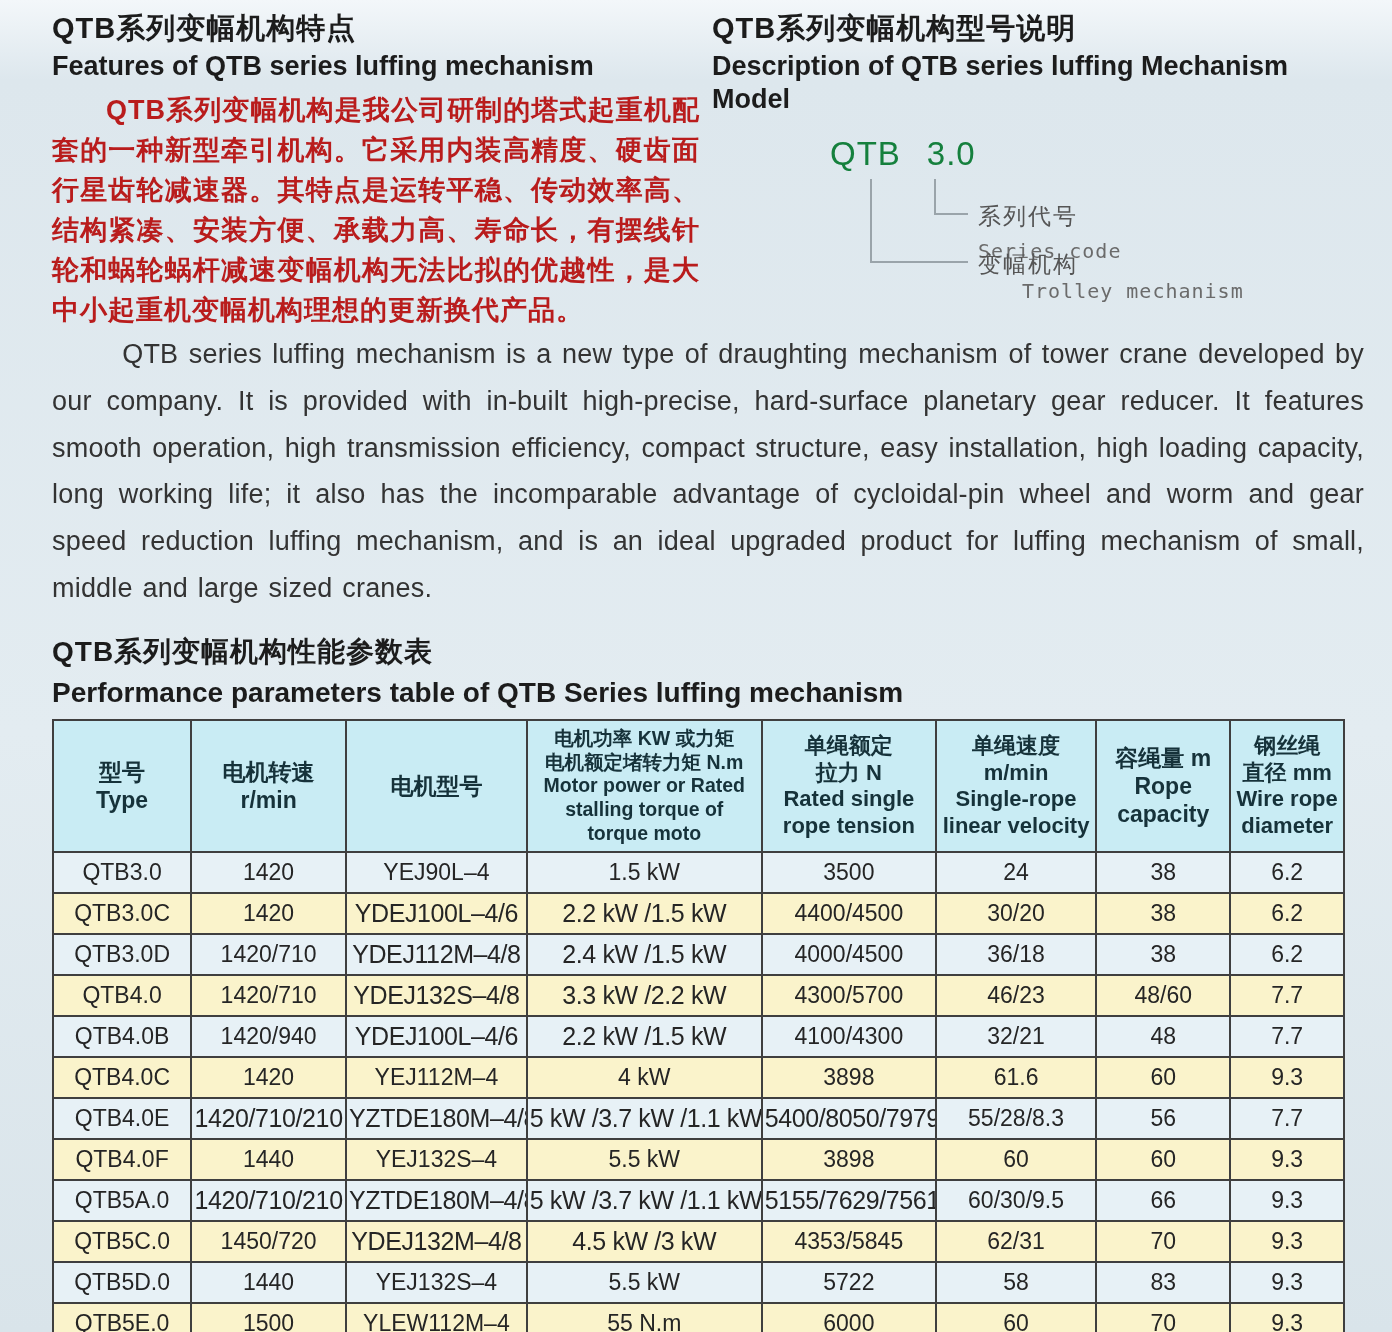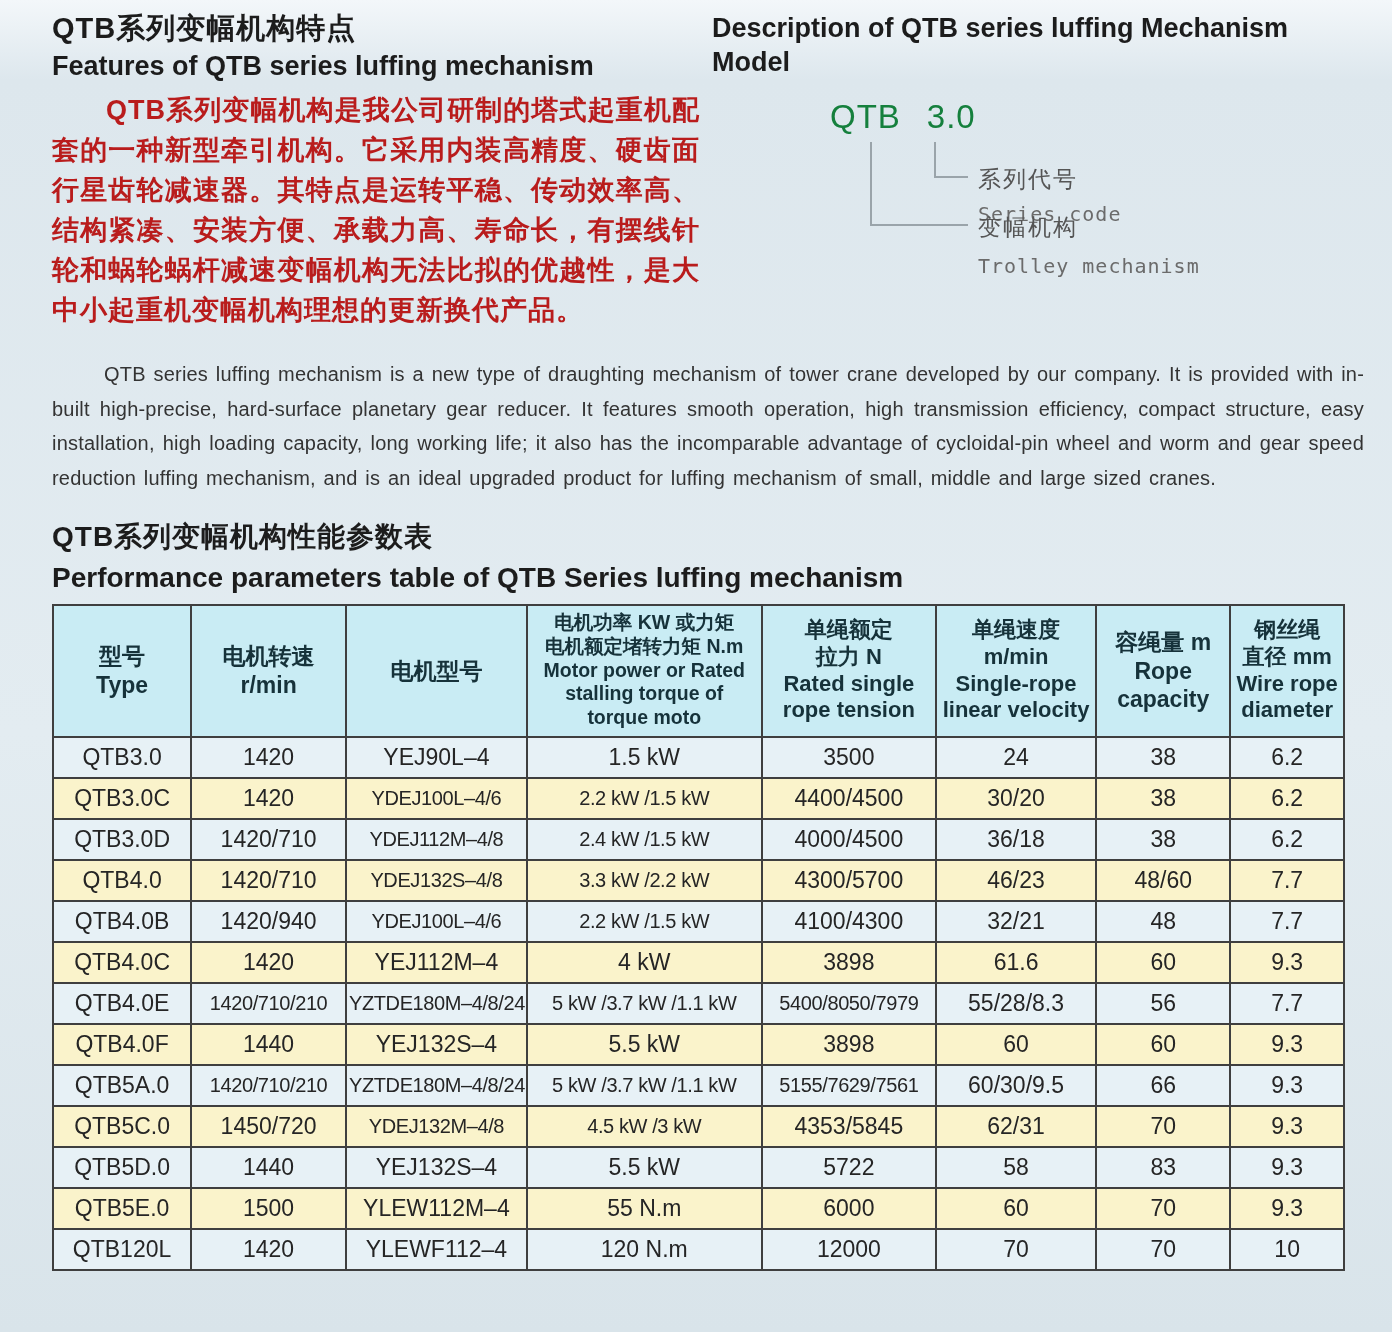--- a/index.html
+++ b/index.html
@@ -40,24 +40,24 @@
     position:absolute;left:266px;font-size:23px;color:#555;
     font-family:"DejaVu Serif","Liberation Serif",serif;letter-spacing:2px;
   }
   .dlabel-en{
     position:absolute;left:266px;font-size:20px;color:#6b6b6b;
     font-family:"DejaVu Sans Mono","Liberation Mono",monospace;letter-spacing:1px;
   }
   .lab-series-zh{top:66px;}
   .lab-series-en{top:104px;}
   .lab-trolley-zh{top:114px;}
-  .lab-trolley-en{top:156px;}
+  .lab-trolley-en{top:144px;margin-left:44px;}
   
   .intro-en{
-    margin-top:26px;font-size:20px;line-height:1.73;color:#333;
+    font-size:27px;line-height:1.73;color:#333;
     text-align:justify;text-indent:2.6em;letter-spacing:.2px;word-spacing:2px;
   }
   
   .tbl-title-zh{margin-top:22px;font-size:28px;font-weight:bold;letter-spacing:1px;}
   .tbl-title-en{margin-top:6px;font-size:28px;font-weight:bold;}
   
   table{
     width:1293px;margin-top:10px;border-collapse:collapse;table-layout:fixed;
     background:#fff;
   }
@@ -69,35 +69,36 @@
   thead th{
     background:var(--header-bg);
     font-size:23px;font-weight:bold;line-height:1.22;color:#16323a;
     height:132px;padding:4px 2px;white-space:normal;
   }
   thead th:nth-child(4){font-size:19.5px;}
   thead th:nth-child(5),thead th:nth-child(6),thead th:nth-child(8){font-size:22px;}
   tbody td{height:41px;font-size:23px;color:#252525;padding:2px 2px;}
   tbody tr:nth-child(odd){background:var(--row-blue);}
   tbody tr:nth-child(even){background:var(--row-yellow);}
-  td.compact{font-size:20px;letter-spacing:-0.4px;margin-left:44px;}
+  td.compact{font-size:25px;letter-spacing:-0.4px;margin-left:44px;}
 </style>
 </head>
 <body>
 
 <div class="page">
 
   <div class="top-section">
     <div class="col-left">
       <div class="h-zh">QTB系列变幅机构特点</div>
       <div class="h-en">Features of QTB series luffing mechanism</div>
       <div class="body-zh">QTB系列变幅机构是我公司研制的塔式起重机配套的一种新型牵引机构。它采用内装高精度、硬齿面行星齿轮减速器。其特点是运转平稳、传动效率高、结构紧凑、安装方便、承载力高、寿命长，有摆线针轮和蜗轮蜗杆减速变幅机构无法比拟的优越性，是大中小起重机变幅机构理想的更新换代产品。</div>
     </div>
 
     <div class="col-right">
+      <div class="h-zh">QTB系列变幅机构型号说明</div>
       <div class="h-en">Description of QTB series luffing Mechanism Model</div>
 
       <div class="diagram">
         <div class="model-code">
           <span>QTB</span><span class="num">3.0</span>
         </div>
         <div class="branch series"></div>
         <div class="branch trolley"></div>
         <div class="dlabel-zh lab-series-zh">系列代号</div>
         <div class="dlabel-en lab-series-en">Series code</div>

